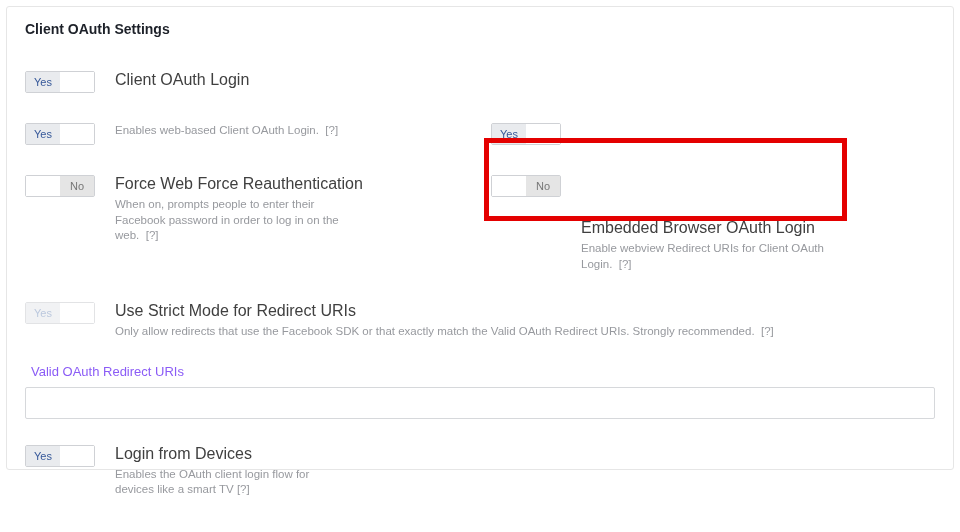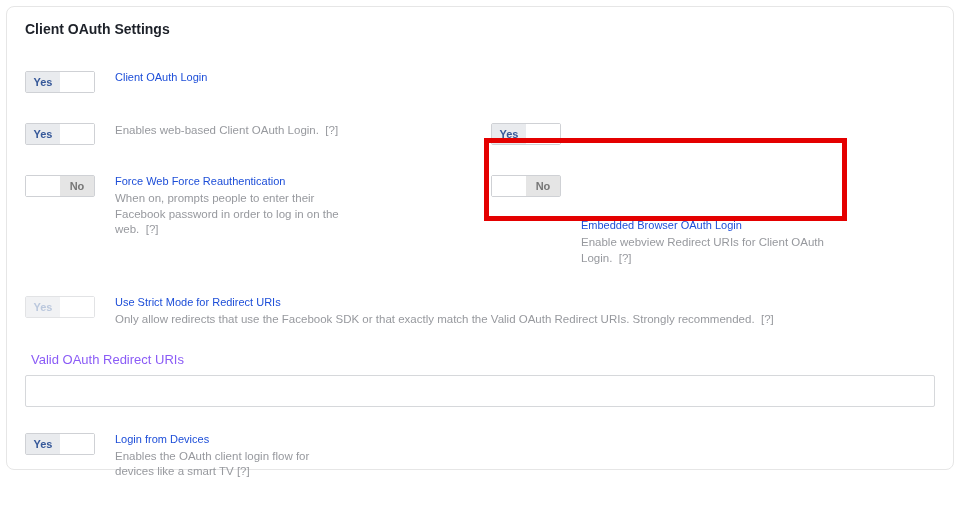--- a/index.html
+++ b/index.html
@@ -8,21 +8,21 @@
     font-family:"Helvetica Neue",Helvetica,Arial,sans-serif;
     font-size:12px;color:#4b4f56;background:#fff;
     -webkit-font-smoothing:antialiased;
     box-sizing:border-box;
   }
   *,*:before,*:after{box-sizing:inherit;}
 
   .card{
     margin:6px;
     width:948px;height:464px;
-    border:1px solid #e6e6e6;border-radius:8px;
+    border:1px solid #e6e6e6;border-radius:3px;
     padding:14px 18px 0 18px;
     position:relative;
   }
   .card-title{
     font-size:14px;font-weight:bold;color:#1d2129;
     margin-bottom:34px;
   }
 
   .row{
     display:flex;
@@ -34,21 +34,21 @@
     display:flex;align-items:flex-start;
   }
   .col-left{width:466px;}
   .col-right{flex:1;}
 
   
   .toggle{
     width:70px;height:22px;
     border:1px solid #cfd1d5;border-radius:2px;
     display:flex;align-items:stretch;
-    font-size:11px;font-weight:bold;
+    font-size:11px;font-weight:normal;
     margin-right:20px;
     flex-shrink:0;
     cursor:pointer;
     background:#fff;
     user-select:none;
   }
   .toggle .side{
     flex:1;display:flex;align-items:center;justify-content:center;
   }
   .toggle.yes .side.yes{
@@ -57,21 +57,21 @@
   .toggle.yes .side.no{background:#fff;}
   .toggle.no .side.no{
     background:#e5e5e5;color:#777;
   }
   .toggle.no .side.yes{background:#fff;}
   .toggle.disabled{opacity:.6;cursor:default;}
   .toggle.disabled .side.yes{color:#8fa4c8;}
 
   .block{max-width:360px;}
   .block-title{
-    font-size:11px;color:#1d4ed8;margin-bottom:4px;
+    font-size:16px;color:#404040;margin-bottom:4px;
   }
   .block-desc{
     font-size:11.5px;color:#97999e;line-height:1.35;
   }
   .help{color:#97999e;}
 
   .highlight{
     position:absolute;
     border:5px solid #e40000;
     pointer-events:none;

